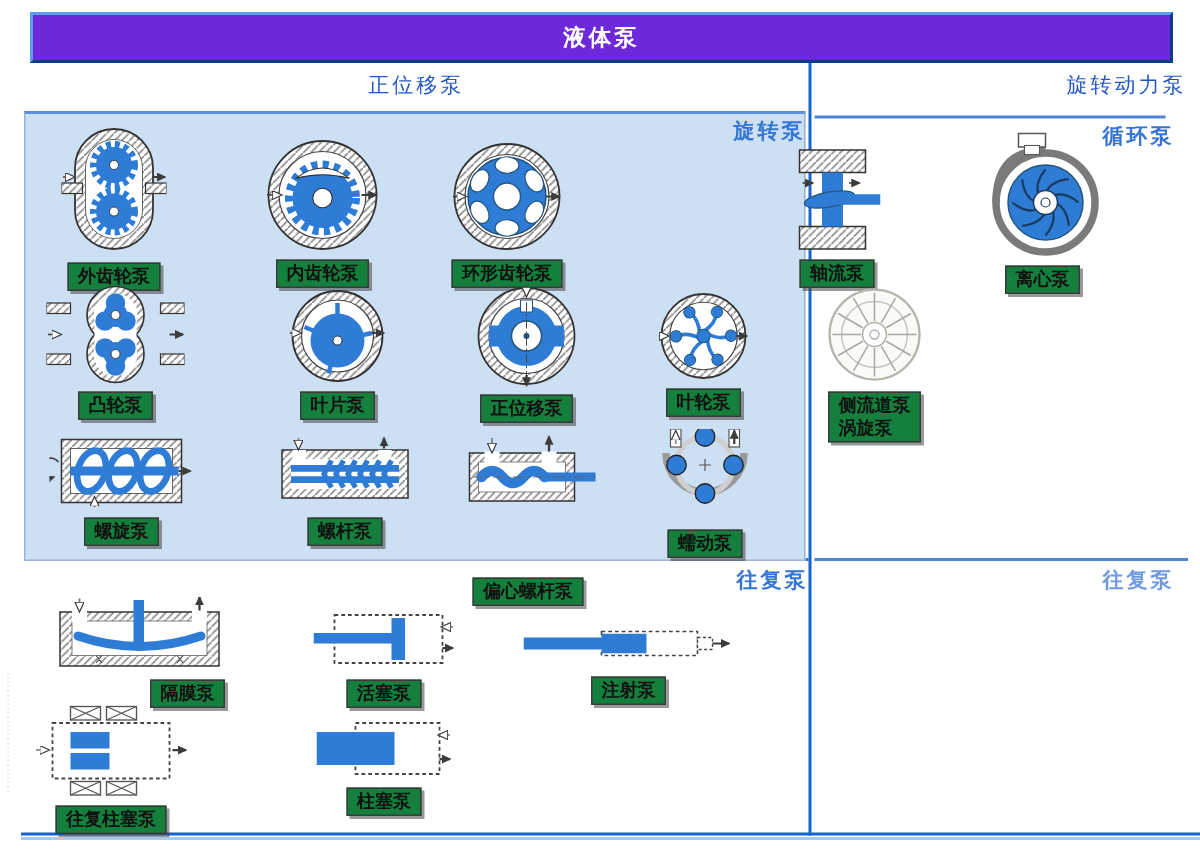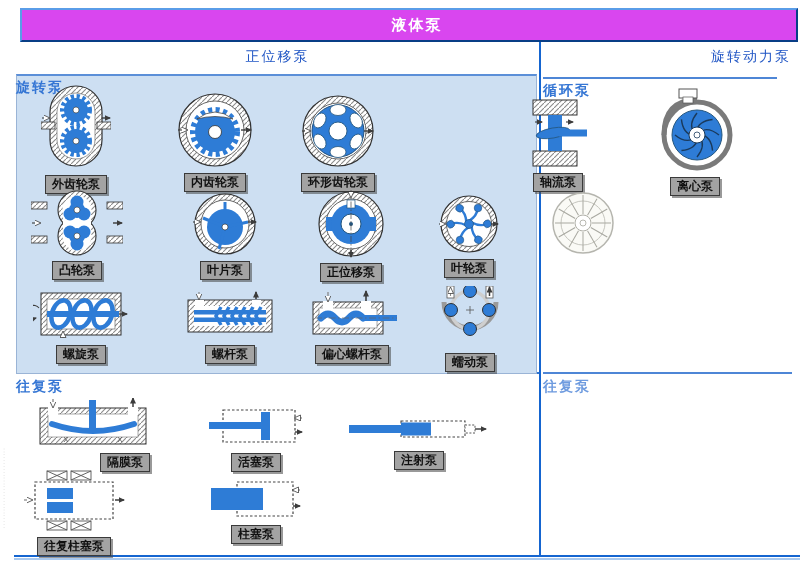--- a/index.html
+++ b/index.html
@@ -4,43 +4,43 @@
 <style>
   html,body{margin:0;padding:0;}
   body{
     width:800px;height:569px;position:relative;background:#ffffff;
     font-family:"DejaVu Sans","Liberation Sans",sans-serif;
     -webkit-font-smoothing:antialiased;overflow:hidden;
   }
   .abs{position:absolute;}
   
   .header-bar{
-    left:20px;top:8px;width:758px;height:30px;background:#d946ef;
+    left:20px;top:8px;width:758px;height:30px;background:#6d28d9;
     border:2px solid;border-color:#5a9de8 #083e85 #083e85 #5a9de8;
-    display:flex;align-items:center;justify-content:center;padding-left:16px;
+    display:flex;align-items:center;justify-content:center;
   }
   .header-bar span{color:#ffffff;font-weight:bold;font-size:15px;letter-spacing:2px;}
   
   .col-title{font-weight:normal;font-size:14px;color:#2257c5;text-align:center;letter-spacing:2px;}
-  .sec-title{font-weight:bold;font-size:14px;color:#3576d4;text-align:left;letter-spacing:2px;}
+  .sec-title{font-weight:bold;font-size:14px;color:#3576d4;text-align:right;letter-spacing:2px;}
   .sec-title.light{color:#6e9bdf;}
   
   .v-divider{left:539px;top:42px;width:2px;height:515px;background:#1565d0;}
   .hline{height:2px;background:#4e86d6;}
   .bottom-line-dark{left:14px;top:555px;width:786px;height:2px;background:#1565d0;}
   .bottom-line-light{left:14px;top:558px;width:786px;height:2px;background:#a9c9ef;}
   
   .rotary-box{
     left:16px;top:74px;width:521px;height:300px;background:#cddff2;
     border:1px solid #9ab4d6;border-top:2px solid #5b8fd8;box-sizing:border-box;
   }
   
   .pump{display:flex;flex-direction:column;align-items:center;}
   .plabel{
-    margin-top:5px;background:#a3a3a3;border:1px solid #3a3a3a;
+    margin-top:5px;background:#15803d;border:1px solid #3a3a3a;
     box-shadow:2px 2px 0 rgba(70,70,70,.55);
     font-size:12px;font-weight:bold;color:#111;padding:1px 6px;
     white-space:nowrap;line-height:1.25;text-align:left;
   }
   .watermark{
     left:1px;top:448px;writing-mode:vertical-rl;font-size:6px;color:#c4c4c4;
     letter-spacing:1px;height:105px;overflow:hidden;
   }
   svg{display:block;}
 </style>
@@ -268,21 +268,21 @@
       <path d="M60,17 l-5,9 l5,9"></path>
         <path d="M68,17 l-5,9 l5,9"></path>
         <path d="M76,17 l-5,9 l5,9"></path>
     </g>
     <line x1="14" y1="2" x2="14" y2="9" stroke="#888" stroke-width="1.2" marker-end="url(#arrB)"></line>
     <line x1="71" y1="9" x2="71" y2="2" stroke="#3c3c3c" stroke-width="1.6" marker-end="url(#arrF)"></line>
   </svg>
   <div class="plabel">螺杆泵</div>
 </div>
 
-<div class="abs pump" style="left:304px;top:288px;width:96px;">
+<div class="abs pump" style="left:304px;top:288px;width:96px;gap:40px;">
   <svg width="94" height="52" viewBox="0 0 94 52">
     <rect x="8" y="14" width="70" height="32" fill="url(#hatch)" stroke="#333" stroke-width="1"></rect>
     <rect x="14" y="20" width="58" height="20" fill="#fff" stroke="#555" stroke-width="0.5"></rect>
     <rect x="18" y="13" width="10" height="8" fill="#fff"></rect>
     <rect x="56" y="13" width="10" height="8" fill="#fff"></rect>
     <line x1="23" y1="4" x2="23" y2="13" stroke="#888" stroke-width="1.3" marker-end="url(#arrB)"></line>
     <line x1="61" y1="13" x2="61" y2="3" stroke="#3c3c3c" stroke-width="1.6" marker-end="url(#arrF)"></line>
     <path d="M16,30 q7,-8 14,0 q7,8 14,0 q7,-8 14,0" stroke="#2e7cd6" stroke-width="7" fill="none" stroke-linecap="round"></path>
     <rect x="58" y="27" width="34" height="6" fill="#2e7cd6"></rect>
     <line x1="10" y1="30" x2="92" y2="30" stroke="#666" stroke-width="0.7" stroke-dasharray="7 2.5 1.5 2.5"></line>
@@ -427,15 +427,19 @@
       <line x1="33" y1="5" x2="33" y2="24" transform="rotate(180 33 33)"></line>
       <line x1="33" y1="5" x2="33" y2="24" transform="rotate(210 33 33)"></line>
       <line x1="33" y1="5" x2="33" y2="24" transform="rotate(240 33 33)"></line>
       <line x1="33" y1="5" x2="33" y2="24" transform="rotate(270 33 33)"></line>
       <line x1="33" y1="5" x2="33" y2="24" transform="rotate(300 33 33)"></line>
       <line x1="33" y1="5" x2="33" y2="24" transform="rotate(330 33 33)"></line>
     </g>
     <circle cx="33" cy="33" r="8" fill="#fff" stroke="#b0b0a8" stroke-width="1"></circle>
     <circle cx="33" cy="33" r="3" fill="none" stroke="#b0b0a8" stroke-width="0.9"></circle>
   </svg>
+  <div class="plabel">
+    <span style="display:block">侧流道泵</span>
+    <span style="display:block">涡旋泵</span>
+  </div>
 </div>
 
 <div class="abs watermark">····························</div>
 
 </body></html>

